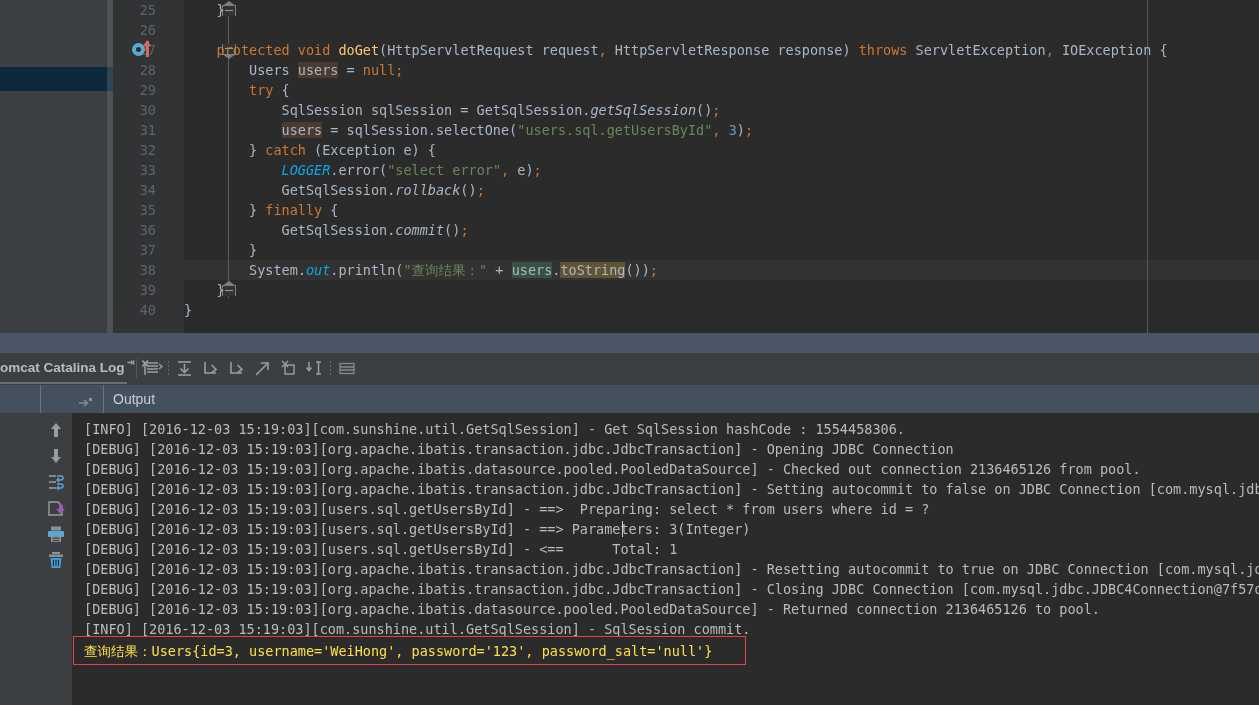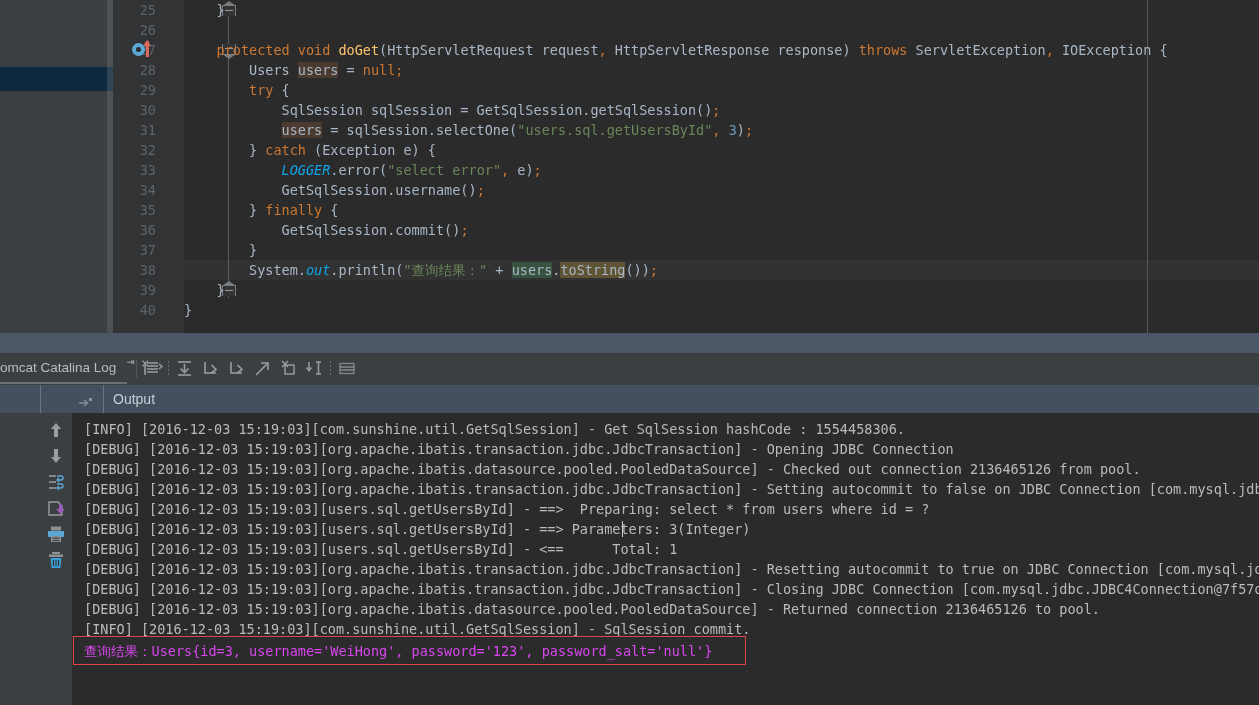--- a/index.html
+++ b/index.html
@@ -69,33 +69,33 @@
   }
   .cline { position: absolute; left: 0; height: 20px; line-height: 20px; color: #a9b7c6; }
   .cur-line-bg { position: absolute; left: 71px; width: 1075px; height: 20px; background: #323232; }
   .margin-guide { position: absolute; left: 1034px; top: 0; width: 1px; height: 333px; background: #555759; }
 
   
   .kw   { color: #cc7832; }
   .mth  { color: #ffc66d; }
   .str  { color: #6a8759; }
   .num  { color: #6897bb; }
-  .ital { color: #a9b7c6; }
+  .ital { font-style: italic; color: #a9b7c6; }
   .stat { font-style: italic; color: #0ea5e9; }
   .hl-v { background: #375240; }
   .hl-m { background: #5f5434; }
   .hl-u { background: #4a3a30; }
 
   
   .splitter { position: absolute; left: 0; top: 333px; width: 1259px; height: 20px; background: #4b5666; }
 
   
   .tool-window { position: absolute; left: 0; top: 353px; width: 1259px; height: 352px; background: #3c3f41; }
 
-  .tool-tabbar { position: absolute; left: 0; top: 0; width: 1259px; height: 28px; background: #3c3f41; }
+  .tool-tabbar { position: absolute; left: 0; top: 0; width: 1259px; height: 28px; background: #3c3f41; font-weight: bold; }
   .tool-tab {
     position: absolute; left: -6px; top: 0; height: 30px; line-height: 30px;
     padding: 0 4px 0 6px; color: #bbbbbb; font-size: 13.5px;
     font-family: "Liberation Sans", sans-serif; white-space: nowrap;
   }
   .tab-underline { position: absolute; left: 0; top: 29px; width: 127px; height: 2px; background: #6b7075; }
   .tab-pin { position: absolute; left: 127px; top: 9px; width: 13px; height: 13px; }
   .tab-pin::before {
     content: "⇥"; position: absolute; left: 0; top: -8px; font-size: 13px; color: #9a9da0;
   }
@@ -124,21 +124,21 @@
   
   .console {
     position: absolute; left: 72px; top: 60px; width: 1187px; height: 292px;
     background: #2b2b2b; overflow: hidden;
   }
   .log-line {
     position: absolute; left: 12px; height: 20px; line-height: 20px;
     font-size: 13.5px; font-family: "DejaVu Sans Mono", monospace;
     color: #bbbbbb; white-space: pre;
   }
-  .log-line.red { color: #d946ef; }
+  .log-line.red { color: #fde047; }
   .result-box {
     position: absolute; left: 2px; top: 631px; width: 672px; height: 29px;
     border: 1px solid #e04343; pointer-events: none;
   }
   .caret { position: absolute; width: 1px; height: 16px; background: #cfcfcf; }
 </style>
 </head>
 <body>
 
 <div id="app">
@@ -192,21 +192,21 @@
       <div class="code-text">
         <div class="cline" style="top:0px">    }</div>
         <div class="cline" style="top:20px"></div>
         <div class="cline" style="top:40px">    <span class="kw">protected</span> <span class="kw">void</span> <span class="mth">doGet</span>(HttpServletRequest request<span class="kw">,</span> HttpServletResponse response) <span class="kw">throws</span> ServletException<span class="kw">,</span> IOException {</div>
         <div class="cline" style="top:60px">        Users <span class="hl-u">users</span> = <span class="kw">null</span><span class="kw">;</span></div>
         <div class="cline" style="top:80px">        <span class="kw">try</span> {</div>
         <div class="cline" style="top:100px">            SqlSession sqlSession = GetSqlSession.<span class="ital" style="color:#a9b7c6">getSqlSession</span>()<span class="kw">;</span></div>
         <div class="cline" style="top:120px">            <span class="hl-u">users</span> = sqlSession.selectOne(<span class="str">"users.sql.getUsersById"</span><span class="kw">,</span> <span class="num">3</span>)<span class="kw">;</span></div>
         <div class="cline" style="top:140px">        } <span class="kw">catch</span> (Exception e) {</div>
         <div class="cline" style="top:160px">            <span class="stat">LOGGER</span>.error(<span class="str">"select error"</span><span class="kw">,</span> e)<span class="kw">;</span></div>
-        <div class="cline" style="top:180px">            GetSqlSession.<span class="ital">username</span>()<span class="kw">;</span></div>
+        <div class="cline" style="top:180px">            GetSqlSession.<span class="ital">rollback</span>()<span class="kw">;</span></div>
         <div class="cline" style="top:200px">        } <span class="kw">finally</span> {</div>
         <div class="cline" style="top:220px">            GetSqlSession.<span class="ital">commit</span>()<span class="kw">;</span></div>
         <div class="cline" style="top:240px">        }</div>
         <div class="cline" style="top:260px">        System.<span class="stat">out</span>.println(<span class="str">"查询结果："</span> + <span class="hl-v">users</span>.<span class="hl-m">toString</span>())<span class="kw">;</span></div>
         <div class="cline" style="top:280px">    }</div>
         <div class="cline" style="top:300px">}</div>
         <div class="cline" style="top:320px"></div>
       </div>
     </div>
   </div>

